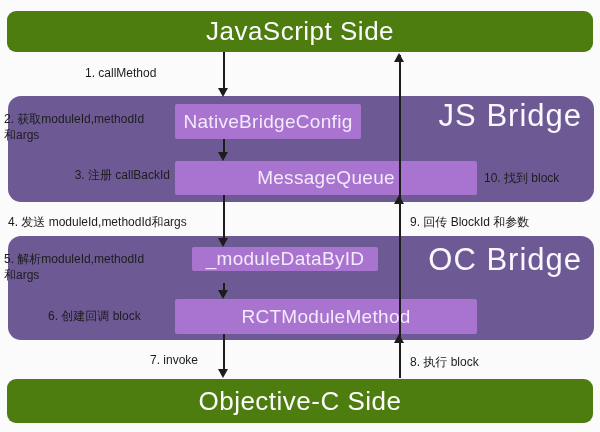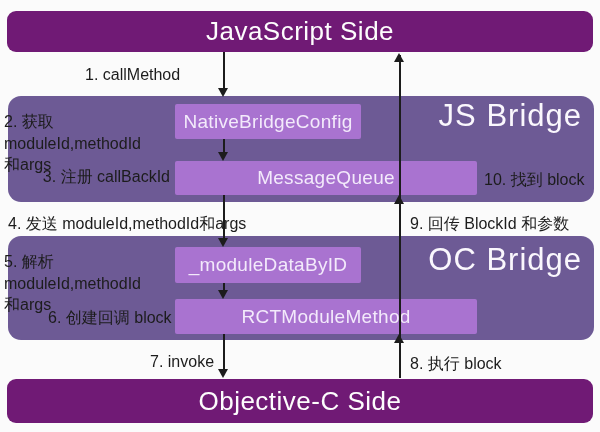--- a/index.html
+++ b/index.html
@@ -3,21 +3,21 @@
 <meta charset="utf-8">
 <style>
   html,body{margin:0;padding:0;}
   body{background:#e8e8e8;font-family:"Liberation Sans",sans-serif;}
   .canvas{
     position:relative;width:600px;height:432px;background:#fbfbfb;
     overflow:hidden;margin:0 auto;
   }
   
   .side-bar{
-    position:absolute;left:7px;width:586px;background:#701a75;
+    position:absolute;left:7px;width:586px;background:#4d7c0f;
     border-radius:9px;display:flex;align-items:center;justify-content:center;
     z-index:2;
   }
   .side-bar .bar-title{
     color:#fdfdfd;font-size:26px;letter-spacing:0.5px;
   }
   .bar-top{top:11px;height:41px;}
   .bar-bottom{top:379px;height:44px;}
   
   .bridge-panel{
@@ -32,25 +32,25 @@
   }
   .title-oc{top:6px;}
   
   .module-box{
     position:absolute;background:#a973d0;border-radius:2px;z-index:2;
     display:flex;align-items:center;justify-content:center;
     color:#f3eafb;font-size:19px;letter-spacing:0.3px;
   }
   .box-nbc{left:175px;top:104px;width:186px;height:35px;}
   .box-mq {left:175px;top:161px;width:302px;height:34px;}
-  .box-mdb{left:175px;top:247px;width:186px;height:36px;}
+  .box-mdb{left:192px;top:247px;width:186px;height:24px;}
   .box-rmm{left:175px;top:299px;width:302px;height:35px;}
   
   .step{
-    position:absolute;color:#1c1c1c;font-size:16px;z-index:3;white-space:nowrap;
+    position:absolute;color:#1c1c1c;font-size:12px;z-index:3;white-space:nowrap;
   }
   .step-multiline{
     white-space:normal;text-align:left;line-height:1.35;width:170px;
   }
   .s1 {left:85px; top:66px;}
   .s2 {left:4px;  top:111px;}
   .s3 {left:20px; top:167px;width:150px;text-align:right;}
   .s4 {left:8px;  top:214px;}
   .s5 {left:4px;  top:251px;}
   .s6 {left:48px; top:308px;}

